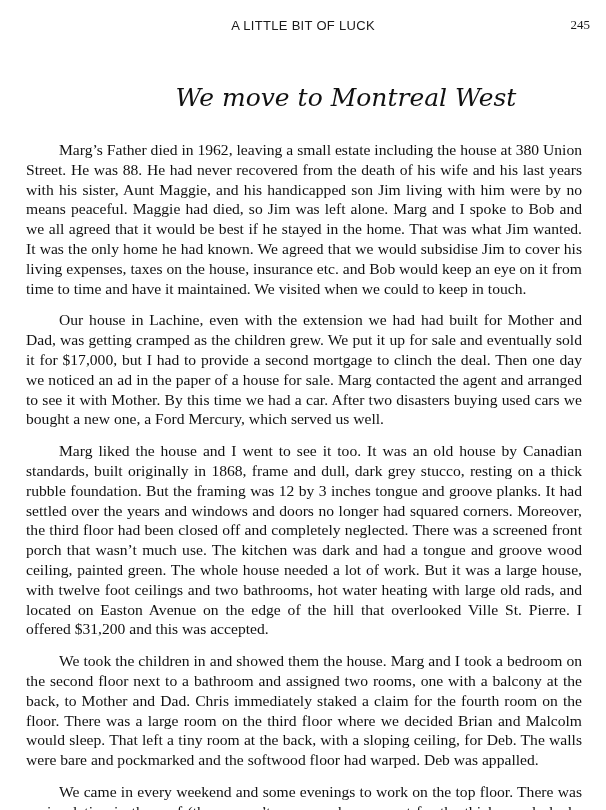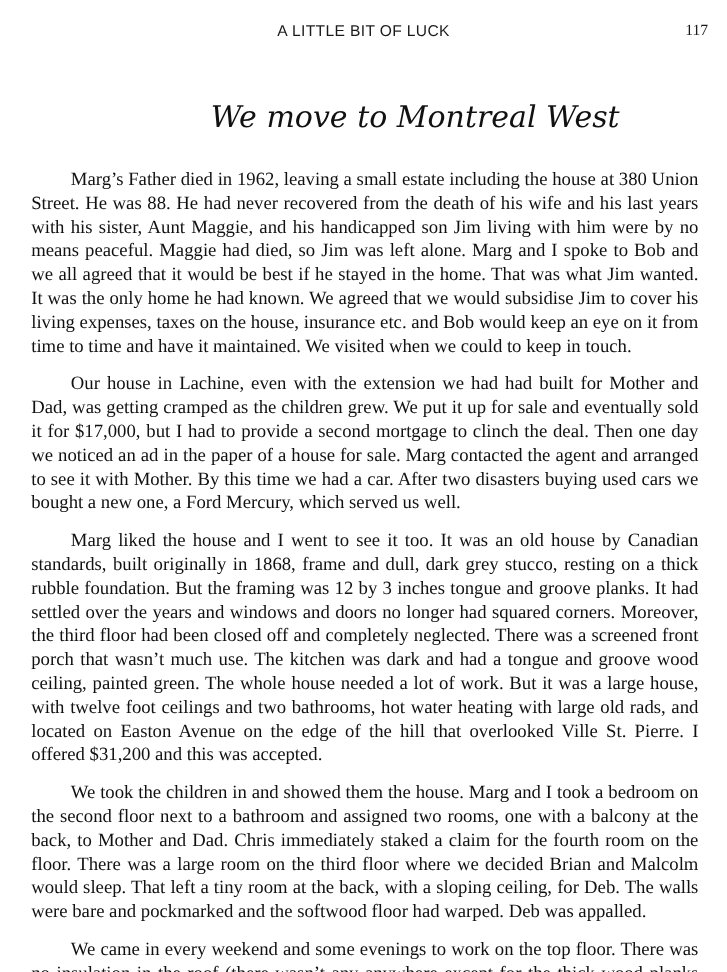--- a/index.html
+++ b/index.html
@@ -21,21 +21,21 @@
     font-family:"Liberation Serif", serif; font-size:15.6px; line-height:19.8px;
     text-align:justify; color:#111;
   }
   .body-text p { margin:12px; text-indent:33px; }
   .body-text p.first { text-indent:33px; }
 </style>
 </head>
 <body>
 
 <div class="running-head">A LITTLE BIT OF LUCK</div>
-<div class="page-number">117</div>
+<div class="page-number">245</div>
 
 <h1 class="chapter-title" style="margin:0;font-weight:normal;">We move to Montreal West</h1>
 
 <div class="body-text">
   <p class="first">Marg’s Father died in 1962, leaving a small estate including the house at 380 Union Street. He was 88. He had never recovered from the death of his wife and his last years with his sister, Aunt Maggie, and his handicapped son Jim living with him were by no means peaceful. Maggie had died, so Jim was left alone. Marg and I spoke to Bob and we all agreed that it would be best if he stayed in the home. That was what Jim wanted. It was the only home he had known. We agreed that we would subsidise Jim to cover his living expenses, taxes on the house, insurance etc. and Bob would keep an eye on it from time to time and have it maintained. We visited when we could to keep in touch.</p>
   <p>Our house in Lachine, even with the extension we had had built for Mother and Dad, was getting cramped as the children grew. We put it up for sale and eventually sold it for $17,000, but I had to provide a second mortgage to clinch the deal. Then one day we noticed an ad in the paper of a house for sale. Marg contacted the agent and arranged to see it with Mother. By this time we had a car. After two disasters buying used cars we bought a new one, a Ford Mercury, which served us well.</p>
   <p>Marg liked the house and I went to see it too. It was an old house by Canadian standards, built originally in 1868, frame and dull, dark grey stucco, resting on a thick rubble foundation. But the framing was 12 by 3 inches tongue and groove planks. It had settled over the years and windows and doors no longer had squared corners. Moreover, the third floor had been closed off and completely neglected. There was a screened front porch that wasn’t much use. The kitchen was dark and had a tongue and groove wood ceiling, painted green. The whole house needed a lot of work. But it was a large house, with twelve foot ceilings and two bathrooms, hot water heating with large old rads, and located on Easton Avenue on the edge of the hill that overlooked Ville St. Pierre. I offered $31,200 and this was accepted.</p>
   <p>We took the children in and showed them the house. Marg and I took a bedroom on the second floor next to a bathroom and assigned two rooms, one with a balcony at the back, to Mother and Dad. Chris immediately staked a claim for the fourth room on the floor. There was a large room on the third floor where we decided Brian and Malcolm would sleep. That left a tiny room at the back, with a sloping ceiling, for Deb. The walls were bare and pockmarked and the softwood floor had warped. Deb was appalled.</p>
   <p>We came in every weekend and some evenings to work on the top floor. There was no insulation in the roof (there wasn’t any anywhere except for the thick wood planks the walls were made of) and it was hot up there. I started with the boys’ room, filled the pockmarks in the walls and painted them, built storage cabinets with seats on top in the two dormer windows, and covered the floor with linoleum tile. They took the bunk beds that the girls had had in Lachine and we made them into separate beds. Then it was Deb’s room.</p>
 

